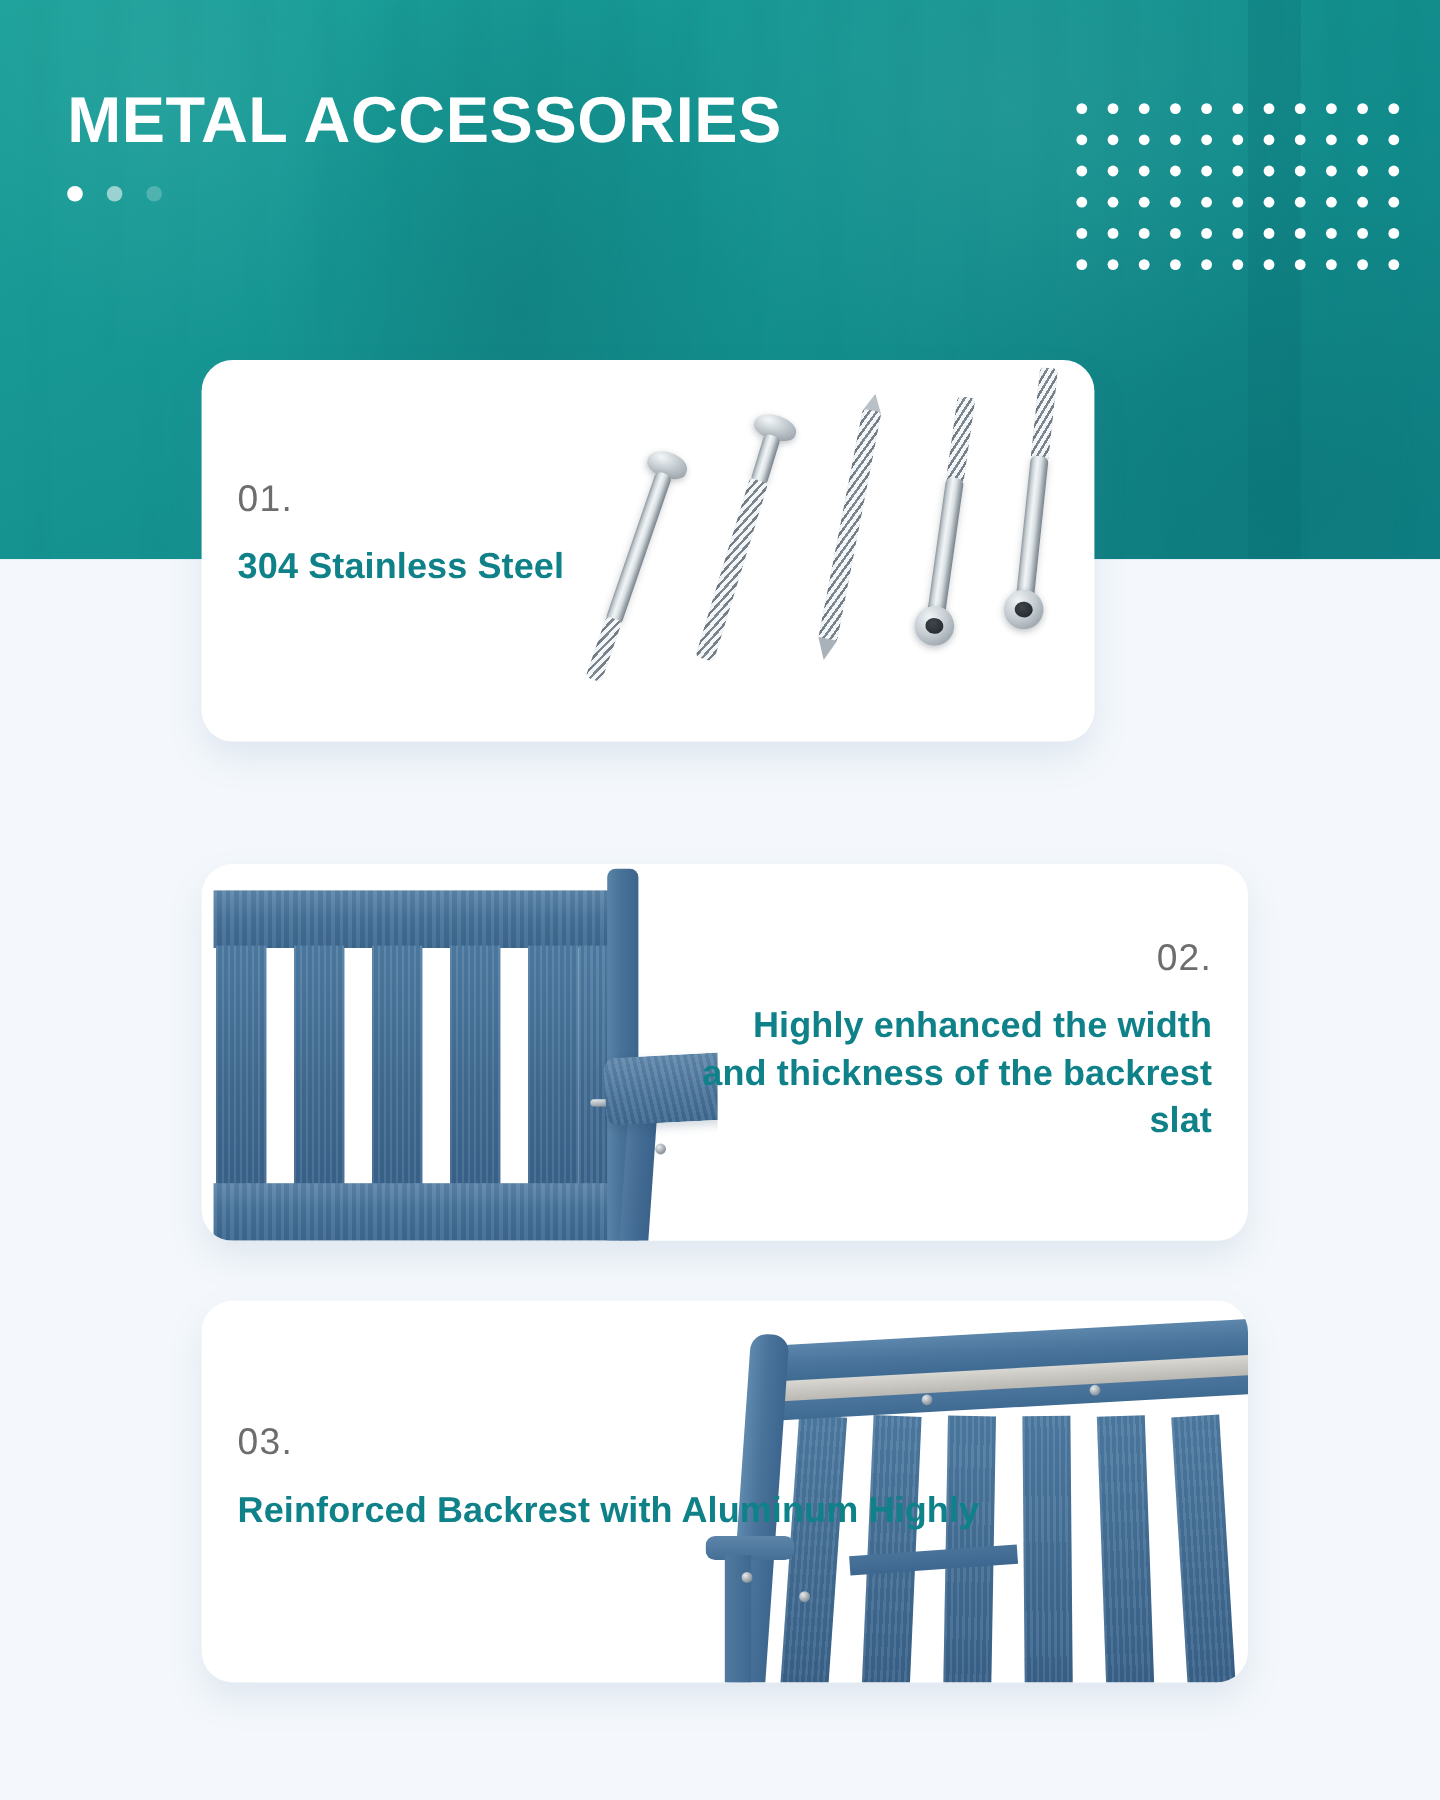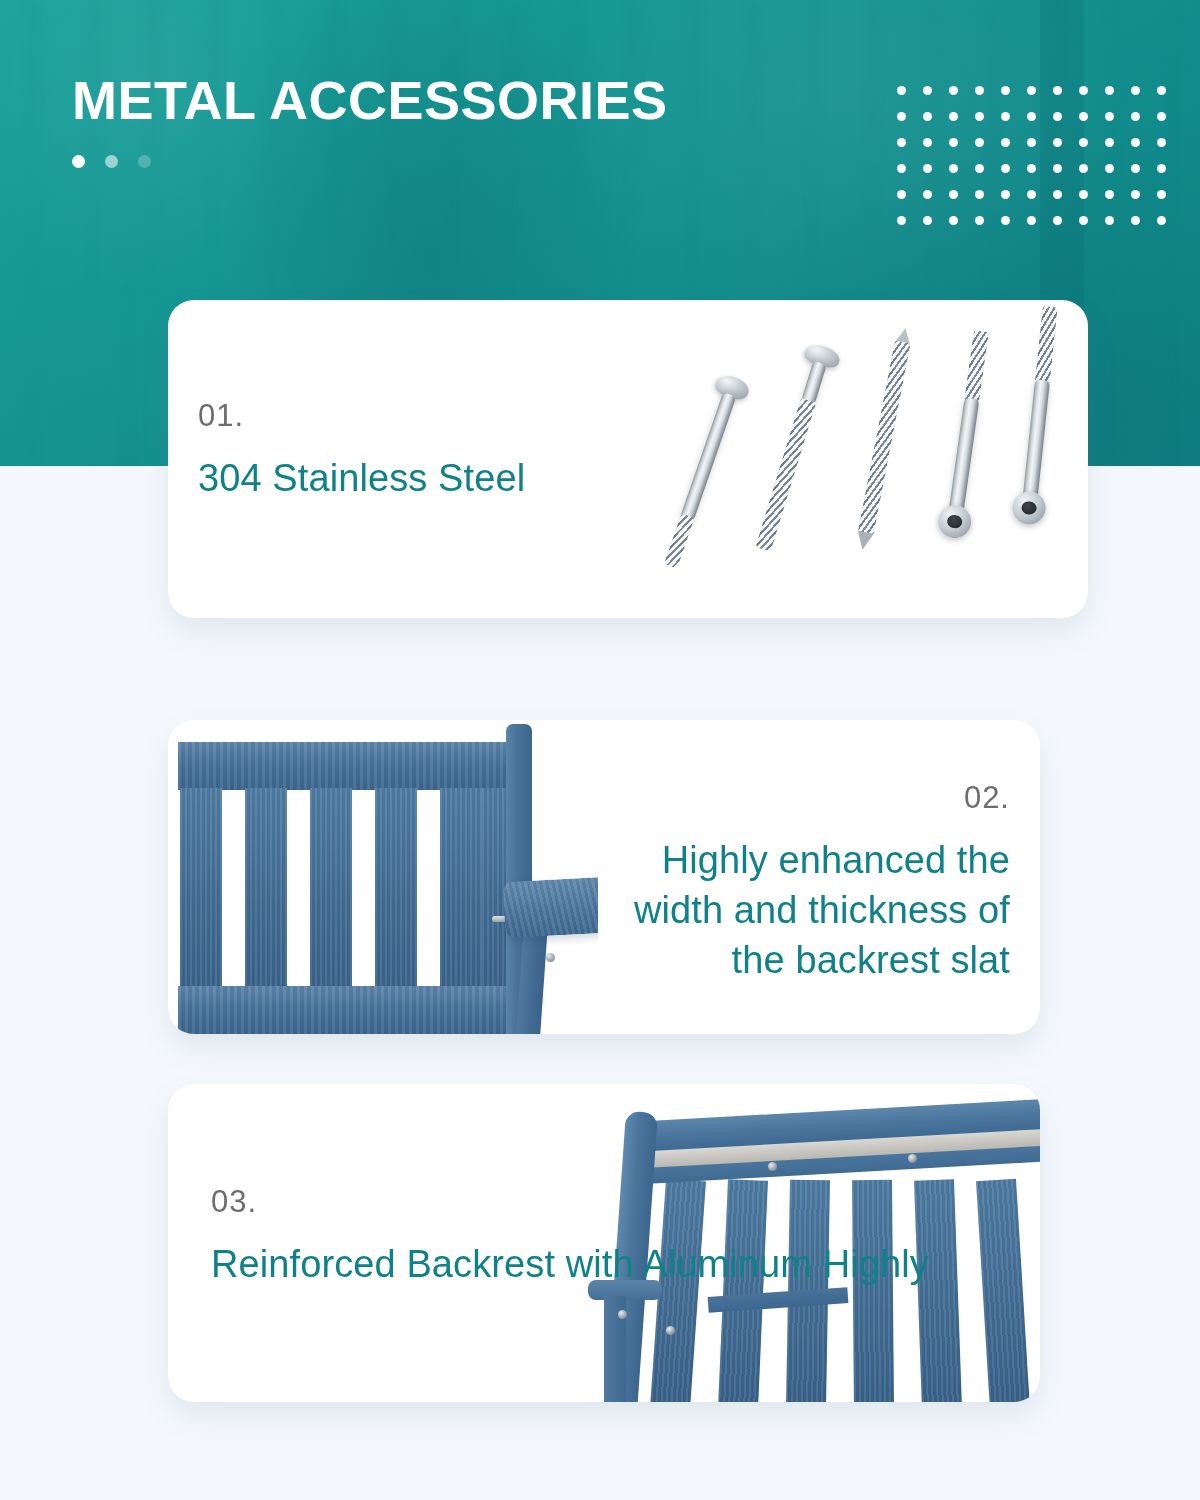--- a/index.html
+++ b/index.html
@@ -51,21 +51,20 @@
     position: absolute;
     left: 1040px; top: 0;
     width: 44px; height: 466px;
     background: rgba(8,104,108,0.22);
   }
 
   .header-text {
     position: absolute;
     left: 56px;
     top: 72px;
-    margin-left: 16px;
   }
   .title {
     font-size: 54px;
     font-weight: 800;
     letter-spacing: 0.5px;
     color: #ffffff;
     line-height: 1.05;
     white-space: nowrap;
   }
   .subtitle {
@@ -107,43 +106,43 @@
   }
 
   
   .card {
     position: absolute;
     background: #ffffff;
     border-radius: 26px;
     box-shadow: 0 14px 28px rgba(92,120,155,0.13);
     overflow: hidden;
   }
-  #card-1 { left: 168px; top: 300px;  width: 920px; height: 318px; }
+  #card-1 { left: 168px; top: 300px;  width: 744px; height: 318px; }
   #card-2 { left: 168px; top: 692px;  width: 872px; height: 314px; margin-top: 28px; }
   #card-3 { left: 168px; top: 1084px; width: 872px; height: 318px; }
 
   .card-text { position: absolute; }
   .card-num {
     font-size: 31px;
     font-weight: 400;
     color: #6d6d6d;
     letter-spacing: 1px;
     line-height: 1;
   }
   .card-head {
     margin-top: 22px;
-    font-size: 38px;
-    font-weight: 400;
+    font-size: 30px;
+    font-weight: 700;
     color: #0f8189;
     line-height: 1.32;
     letter-spacing: 0.1px;
   }
   #card-1 .card-text { left: 30px; top: 100px; text-align: left; }
   #card-2 .card-text { right: 30px; top: 62px;  text-align: right; width: 430px; }
-  #card-3 .card-text { left: 43px; top: 102px; text-align: left; }
+  #card-3 .card-text { left: 30px; top: 102px; text-align: left; }
 
   
   .photo { position: absolute; overflow: hidden; }
   #photo-screws { right: 0; top: 0; width: 430px; height: 318px; }
 
   .screw { position: absolute; transform-origin: 50% 50%; }
   .screw .shaft {
     position: absolute; left: 0; top: 0;
     border-radius: 5px;
     background: linear-gradient(90deg,#8e979d 0%,#c9d1d5 18%,#f2f5f7 40%,#d7dee2 62%,#9aa3a9 85%,#79828a 100%);

